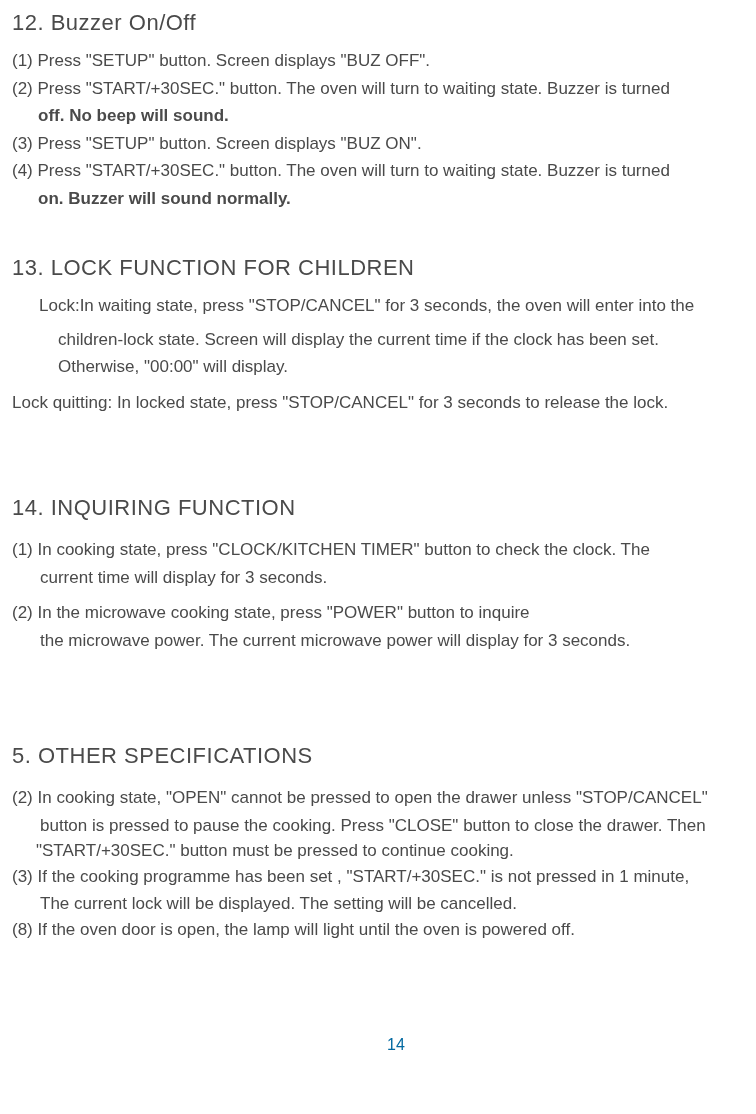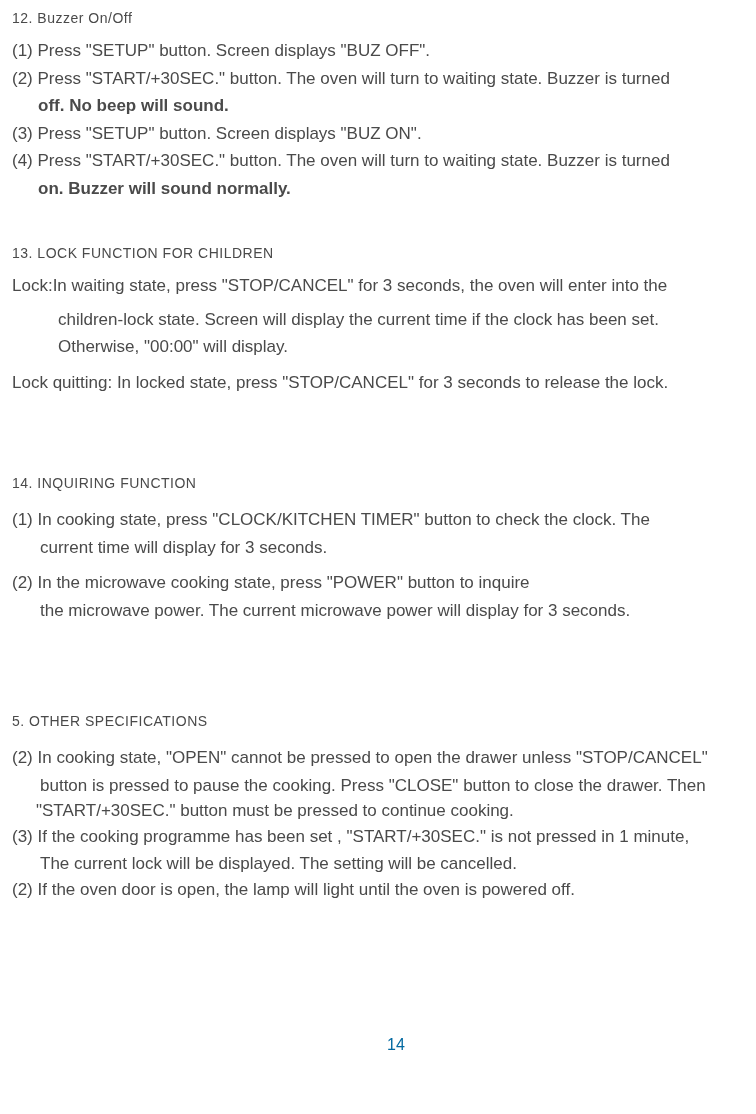--- a/index.html
+++ b/index.html
@@ -13,21 +13,21 @@
       background: #ffffff;
       font-family: Arial, Helvetica, sans-serif;
       color: #4a4a4a;
       padding: 10px 18px 0 12px;
       position: relative;
     }
     .section {
       margin-bottom: 40px;
     }
     .section-heading {
-      font-size: 14px;
+      font-size: 22px;
       letter-spacing: 0.5px;
       margin-bottom: 12px;
       color: #4a4a4a;
     }
     .item {
       font-size: 17px;
       line-height: 1.5;
       margin-bottom: 2px;
       color: #4a4a4a;
     }
@@ -39,20 +39,21 @@
       font-size: 17px;
       line-height: 1.5;
       margin-bottom: 8px;
       color: #4a4a4a;
     }
     .para-indent {
       padding-left: 46px;
     }
     .para-label {
       display: flex;
+      margin-left: 27px;
     }
     .para-label .label {
       flex-shrink: 0;
     }
     .section-13 {
       margin-top: 44px;
       margin-bottom: 80px;
     }
     .section-14 {
       margin-bottom: 90px;
@@ -108,16 +109,16 @@
   <div class="item" style="padding-left:28px;">the microwave power. The current microwave power will display for 3 seconds.</div>
 </div>
 
 <div class="section section-15">
   <div class="section-heading" style="margin-bottom:16px;">5. OTHER SPECIFICATIONS</div>
   <div class="item">(2) In cooking state, "OPEN" cannot be pressed to open the drawer unless "STOP/CANCEL"</div>
   <div class="sub-line">button is pressed to pause the cooking. Press "CLOSE" button to close the drawer. Then</div>
   <div class="sub-line" style="padding-left:24px;">"START/+30SEC." button must be pressed to continue cooking.</div>
   <div class="item">(3) If the cooking programme has been set , "START/+30SEC." is not pressed in 1 minute,</div>
   <div class="sub-line">The current lock will be displayed. The setting will be cancelled.</div>
-  <div class="item">(2) If the oven door is open, the lamp will light until the oven is powered off.</div>
+  <div class="item">(8) If the oven door is open, the lamp will light until the oven is powered off.</div>
 </div>
 
 <div class="page-number">14</div>
 
 </body></html>

